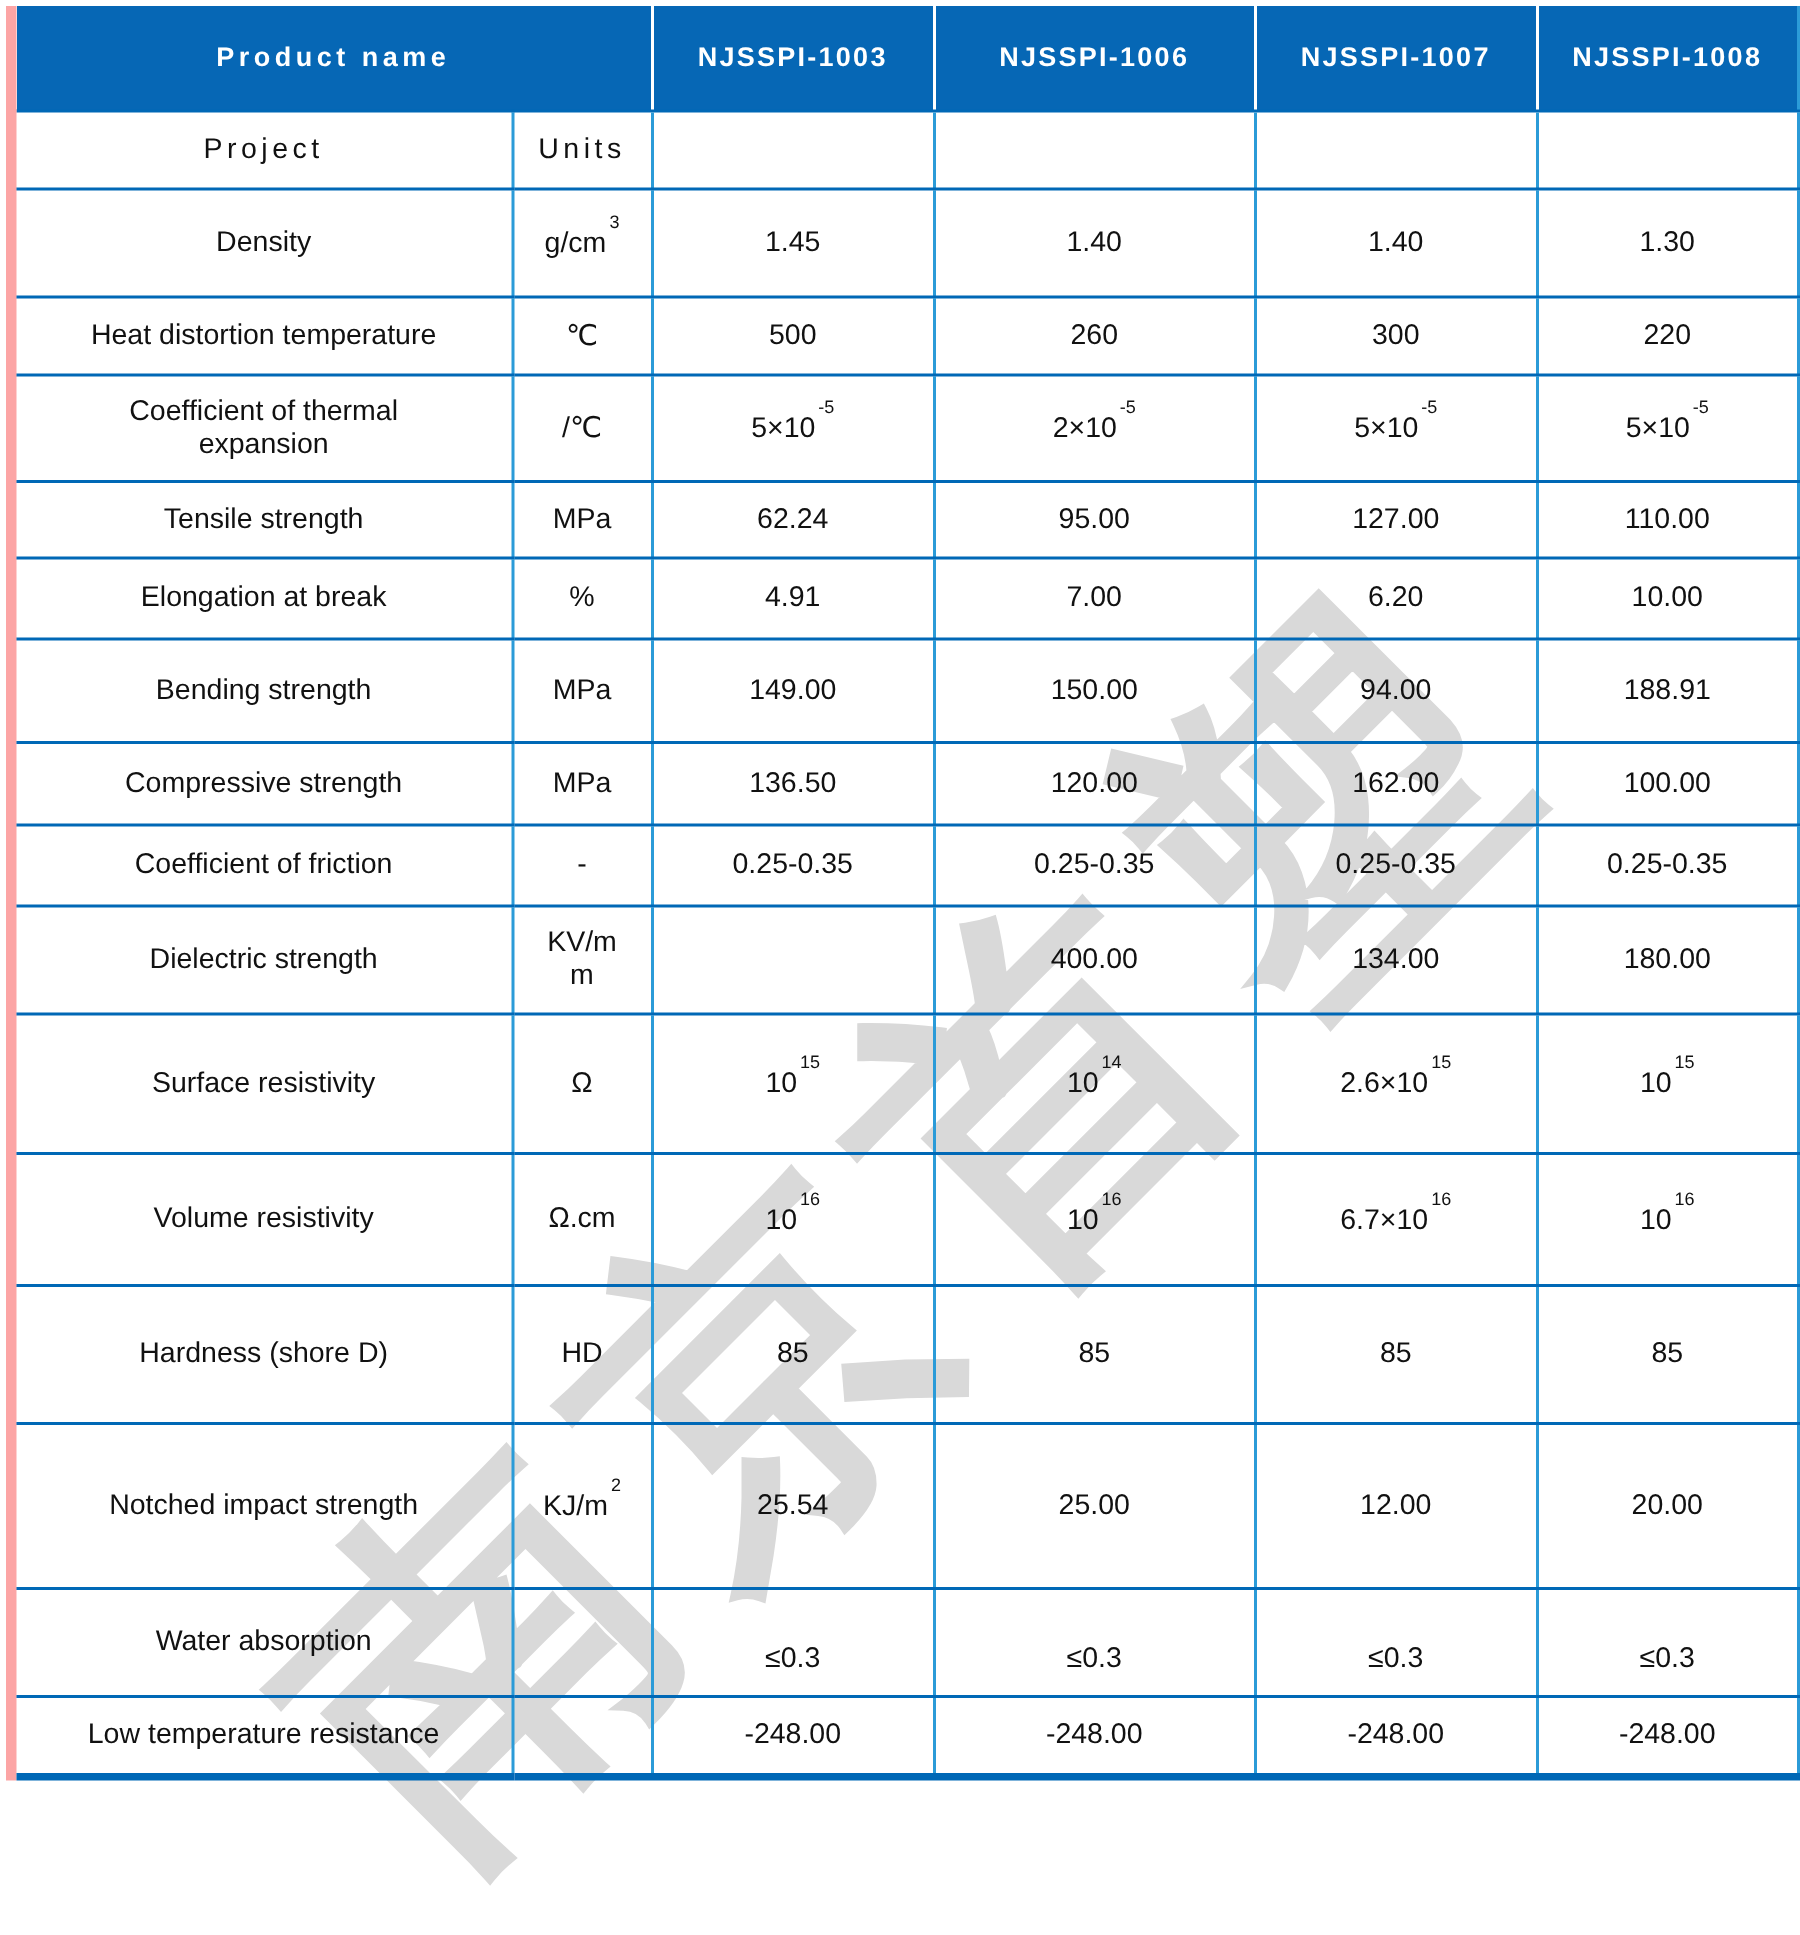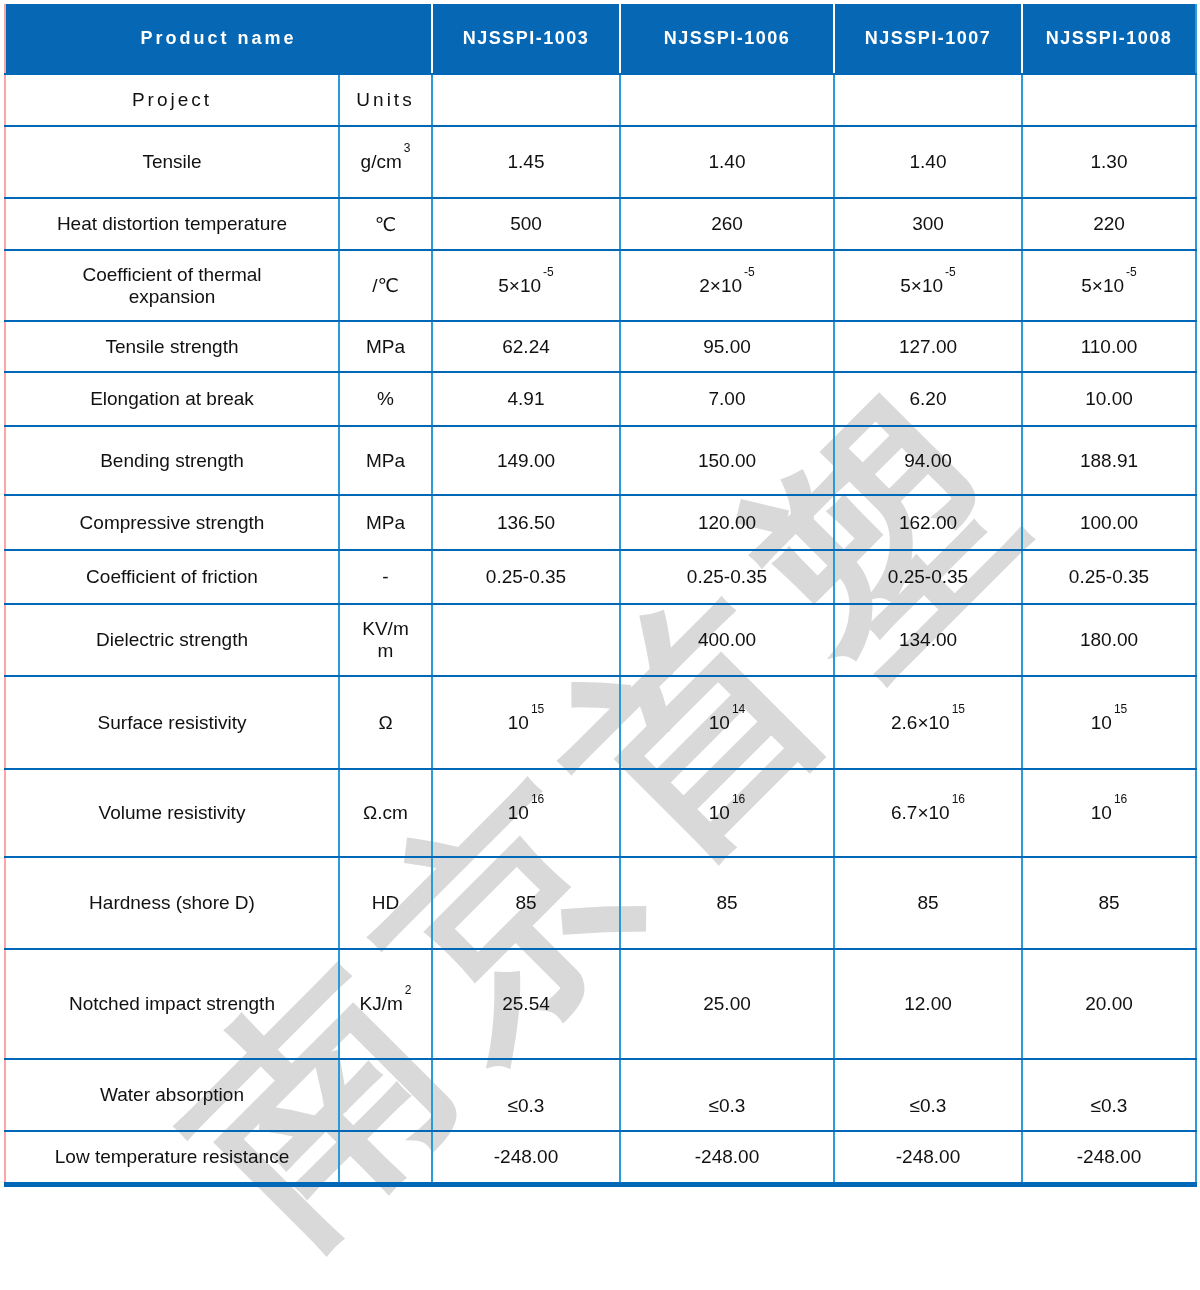--- a/index.html
+++ b/index.html
@@ -8,21 +8,21 @@
   .watermark{
     position:absolute;left:610px;top:815px;z-index:0;
     transform:translate(-50%,-50%) rotate(-45deg);
     font-size:240px;font-weight:bold;letter-spacing:25px;white-space:nowrap;
     color:#d9d9d9;font-family:"DejaVu Sans",sans-serif;pointer-events:none;
   }
   table.spec{
     position:relative;z-index:1;
     border-collapse:collapse;table-layout:fixed;
     width:1191px;margin:4px 0 0 4px;
-    border-left:2px solid #fca5a5;
+    border-left:7px solid #fca5a5;
   }
   th,td{padding:0;overflow:hidden;}
   thead th{
     background:#0667b5;color:#fff;font-size:18px;font-weight:bold;
     letter-spacing:1.5px;border-right:2px solid #ffffff;
     border-bottom:2px solid #0068b6;
   }
   thead th:last-child{border-right:2px solid #2b9bd8;}
   thead th.pname{letter-spacing:3px;}
   td{
@@ -67,21 +67,21 @@
       <tr style="height:52px">
         <td class="spaced">Project</td>
         <td class="spaced">Units</td>
         <td></td>
         <td></td>
         <td></td>
         <td></td>
       </tr>
 
       <tr style="height:72px">
-        <td class="label">Tensile</td>
+        <td class="label">Density</td>
         <td class="unit"><span>g/cm</span><sup>3</sup></td>
         <td class="val">1.45</td>
         <td class="val">1.40</td>
         <td class="val">1.40</td>
         <td class="val">1.30</td>
       </tr>
 
       <tr style="height:52px">
         <td class="label">Heat distortion temperature</td>
         <td class="unit">℃</td>

